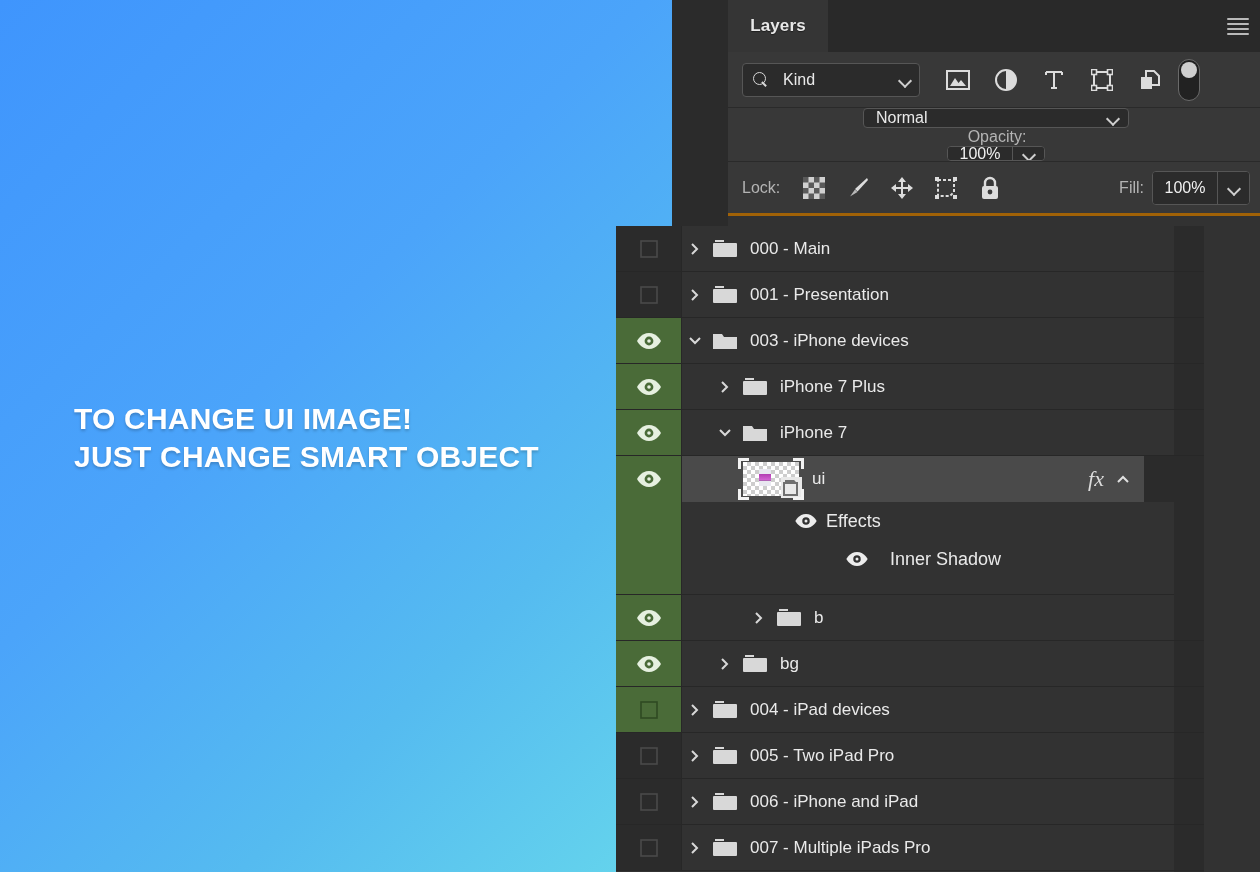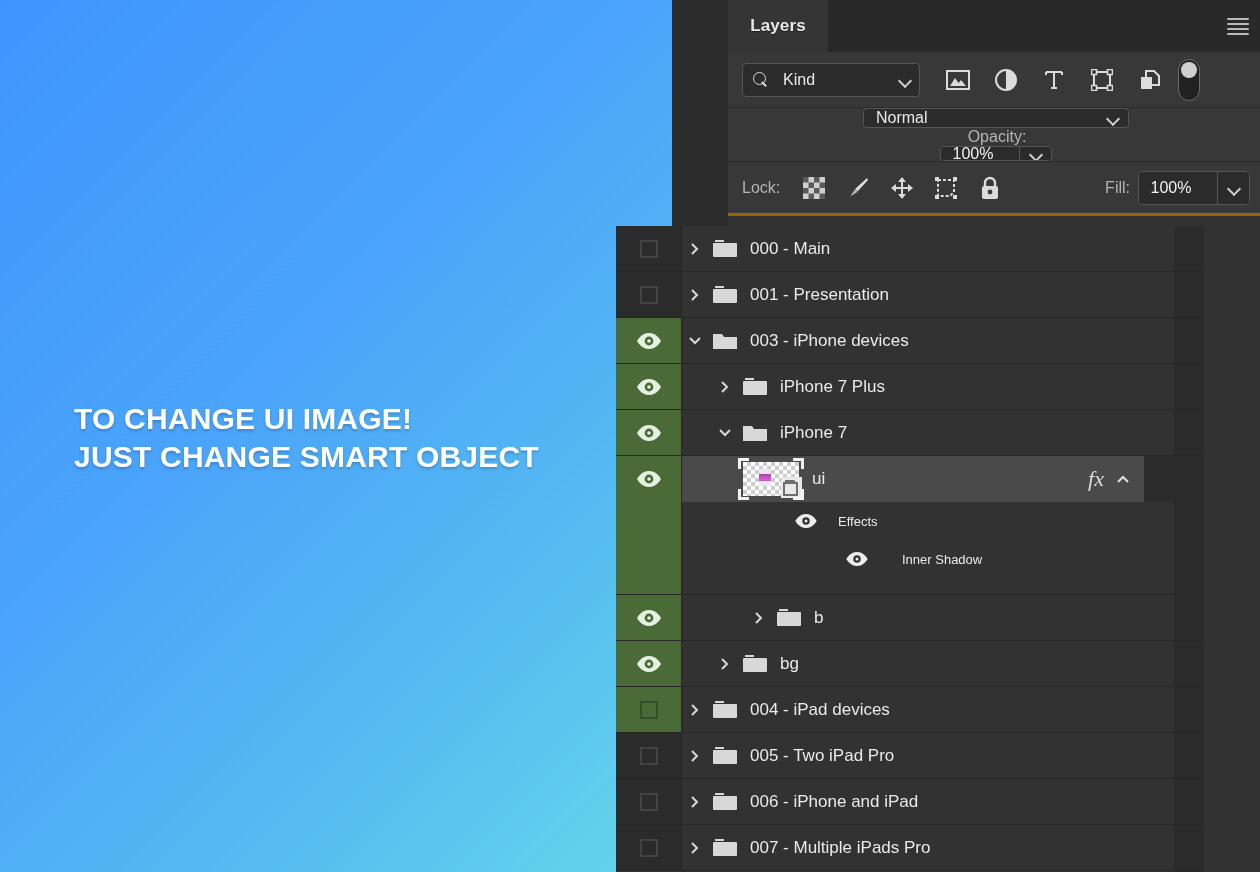--- a/index.html
+++ b/index.html
@@ -153,21 +153,20 @@
     background: #2b2b2b; border: 1px solid #565656; border-radius: 4px;
     display: flex; align-items: center; padding: 0 9px 0 12px;
     color: #e9e9e9; font-size: 16px; cursor: default;
   }
   .blend-select .lbl { flex: 1; }
   .fieldlabel { color: #b4b4b4; font-size: 16px; margin: 0 8px 0 10px; }
   .numfield {
     height: 34px; display: flex; align-items: stretch;
     border: 1px solid #565656; border-radius: 4px; overflow: hidden;
     background: #2b2b2b;
-    gap: 14px;
   }
   .numfield .val {
     width: 64px; display: flex; align-items: center; justify-content: center;
     color: #f0f0f0; font-size: 16px; background: #2b2b2b;
   }
   .numfield .stepper {
     width: 32px; border-left: 1px solid #565656;
     display: flex; align-items: center; justify-content: center;
     background: #2b2b2b; cursor: default;
   }
@@ -225,21 +224,21 @@
 
   .indent-1 { width: 0px; flex: 0 0 0px; }
   .indent-2 { width: 30px; flex: 0 0 30px; }
   .indent-3 { width: 64px; flex: 0 0 64px; }
 
   
   .effectrow {
     height: 38px; display: flex; align-items: center;
     background: #323232; border-bottom: 0;
   }
-  .effect-label { color: #eaeaea; font-size: 13px; margin-left: 20px; }
+  .effect-label { color: #eaeaea; font-size: 18px; margin-left: 8px; }
   .eye-small { width: 24px; display: flex; align-items: center; justify-content: center; }
 
   
   .thumb {
     position: relative;
     width: 66px; height: 42px;
     margin-left: 56px;
     flex: 0 0 66px;
   }
   .thumb-corners { position: absolute; inset: 0; }

